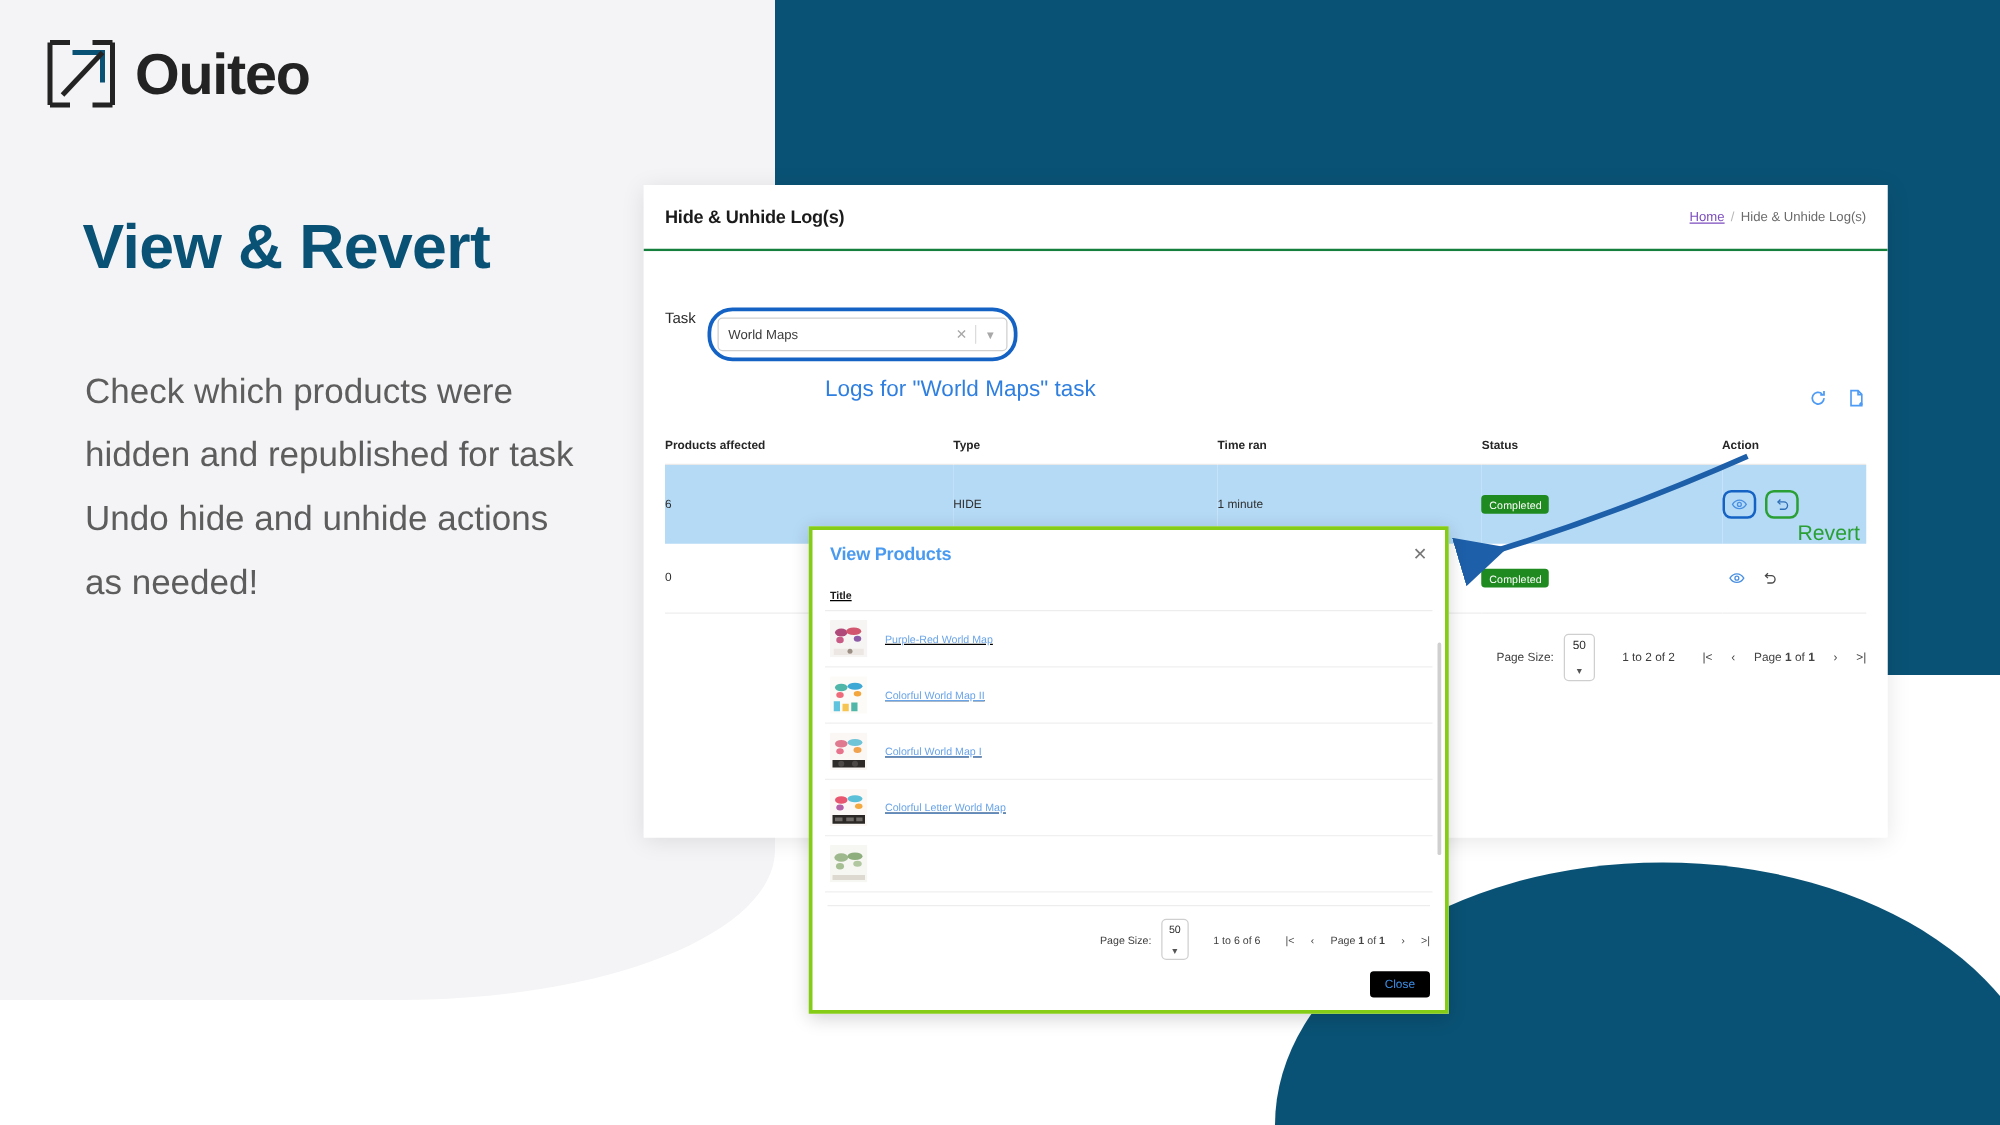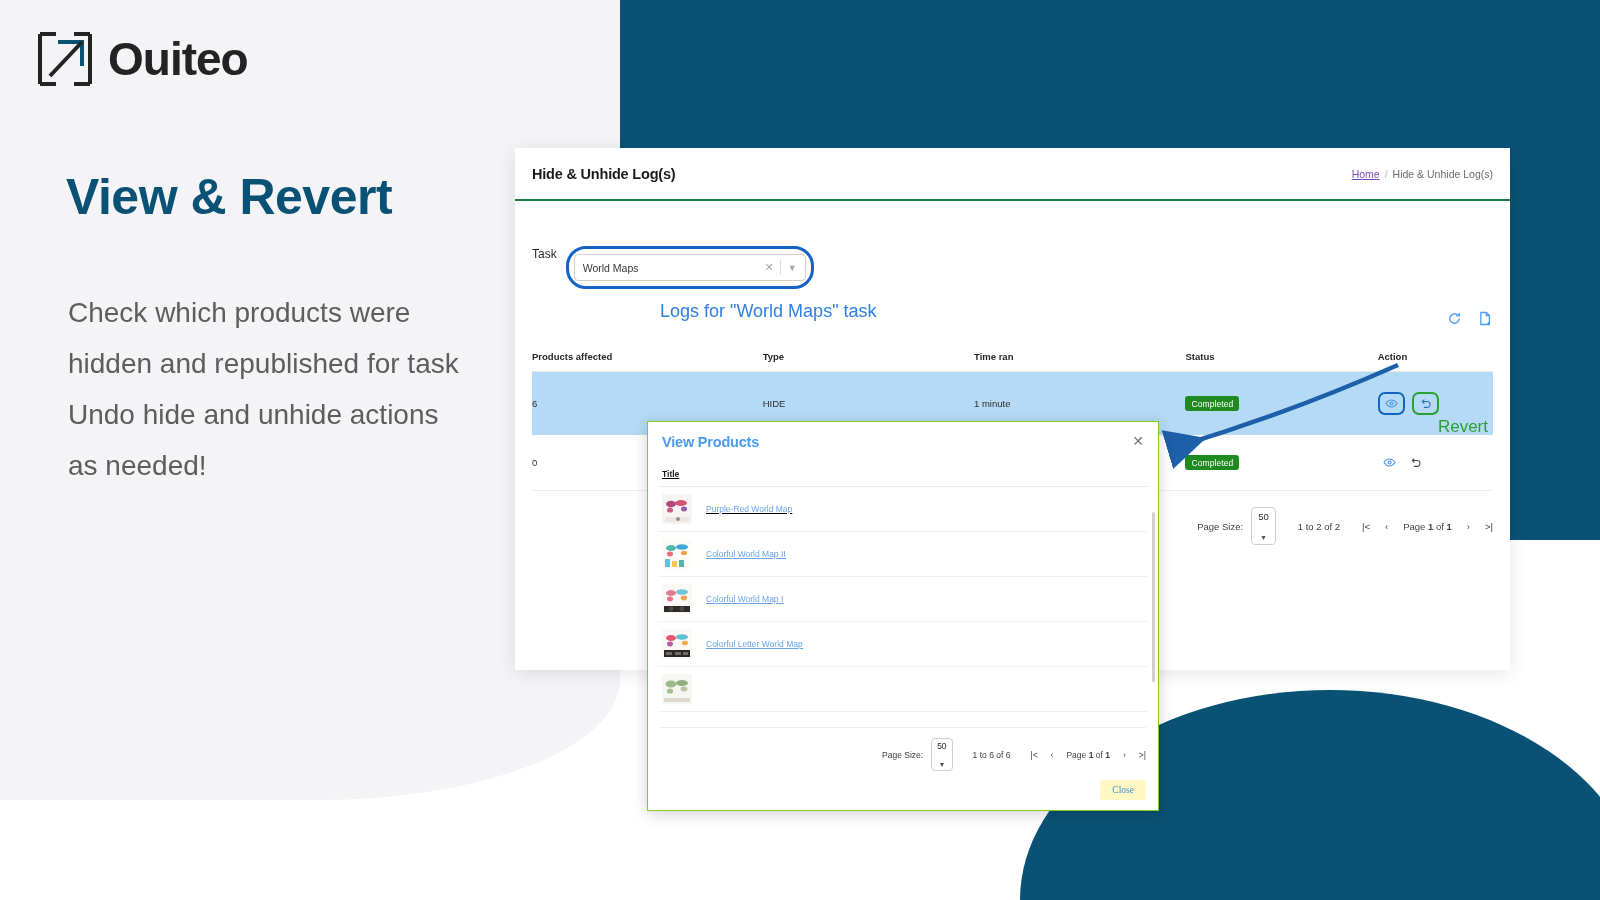--- a/index.html
+++ b/index.html
@@ -133,21 +133,21 @@
   .pg-select .caret { font-size: 7px; color: #555; }
   .pg-nav { display: flex; align-items: center; gap: 15px; color: #444; }
   .pg-nav span { cursor: pointer; }
   .pager b { font-weight: 700; }
   .ps-group { display: flex; align-items: center; gap: 8px; }
 
   
   .modal {
     position: absolute; left: 647px; top: 421px;
     width: 512px; height: 390px;
-    background: #fff; border: 1px solid #84cc16;
+    background: #fff; border: 3px solid #84cc16;
     box-shadow: 0 3px 14px rgba(0,0,0,0.18);
     display: flex; flex-direction: column;
   }
   .modal-head { padding: 12px 14px 4px 14px; display: flex; justify-content: space-between; align-items: flex-start; }
   .modal-title { font-size: 14.5px; font-weight: 700; color: #4a9bf0; letter-spacing: -0.2px; }
   .modal-close { color: #777; font-size: 14px; cursor: pointer; line-height: 1; }
   .modal-scroll { flex: 1; overflow: hidden; position: relative; padding: 0 10px; }
   .modal-scrollbar {
     position: absolute; right: 3px; top: 58px; width: 3px; height: 170px;
     background: #cfcfcf; border-radius: 2px;
@@ -164,23 +164,23 @@
   .prod-link.plain { text-decoration: none; }
 
   .modal-foot { padding: 6px 12px 10px 12px; }
   .modal-pager {
     display: flex; align-items: center; justify-content: flex-end; gap: 20px;
     font-size: 8.5px; color: #3d3d3d; border-top: 1px solid #ededed; padding-top: 10px;
   }
   .modal-pager .pg-select { font-size: 8.5px; padding: 2px 5px; gap: 10px; }
   .btn-close {
     display: block; margin-left: auto; margin-top: 9px;
-    background: #fef9c3; color: #3b8ee6; border: none;
+    background: #000000; color: #3b8ee6; border: none;
     font-size: 9.5px; padding: 5px 12px; border-radius: 3px; cursor: pointer;
-    font-family: Liberation Serif, serif;
+    font-family: Liberation Sans, sans-serif;
   }
 
   
   .annot-arrow { position: absolute; left: 0; top: 0; pointer-events: none; }
 </style>
 </head>
 <body>
 
 <div id="bg">
   <div class="bg-dark-top"></div>

